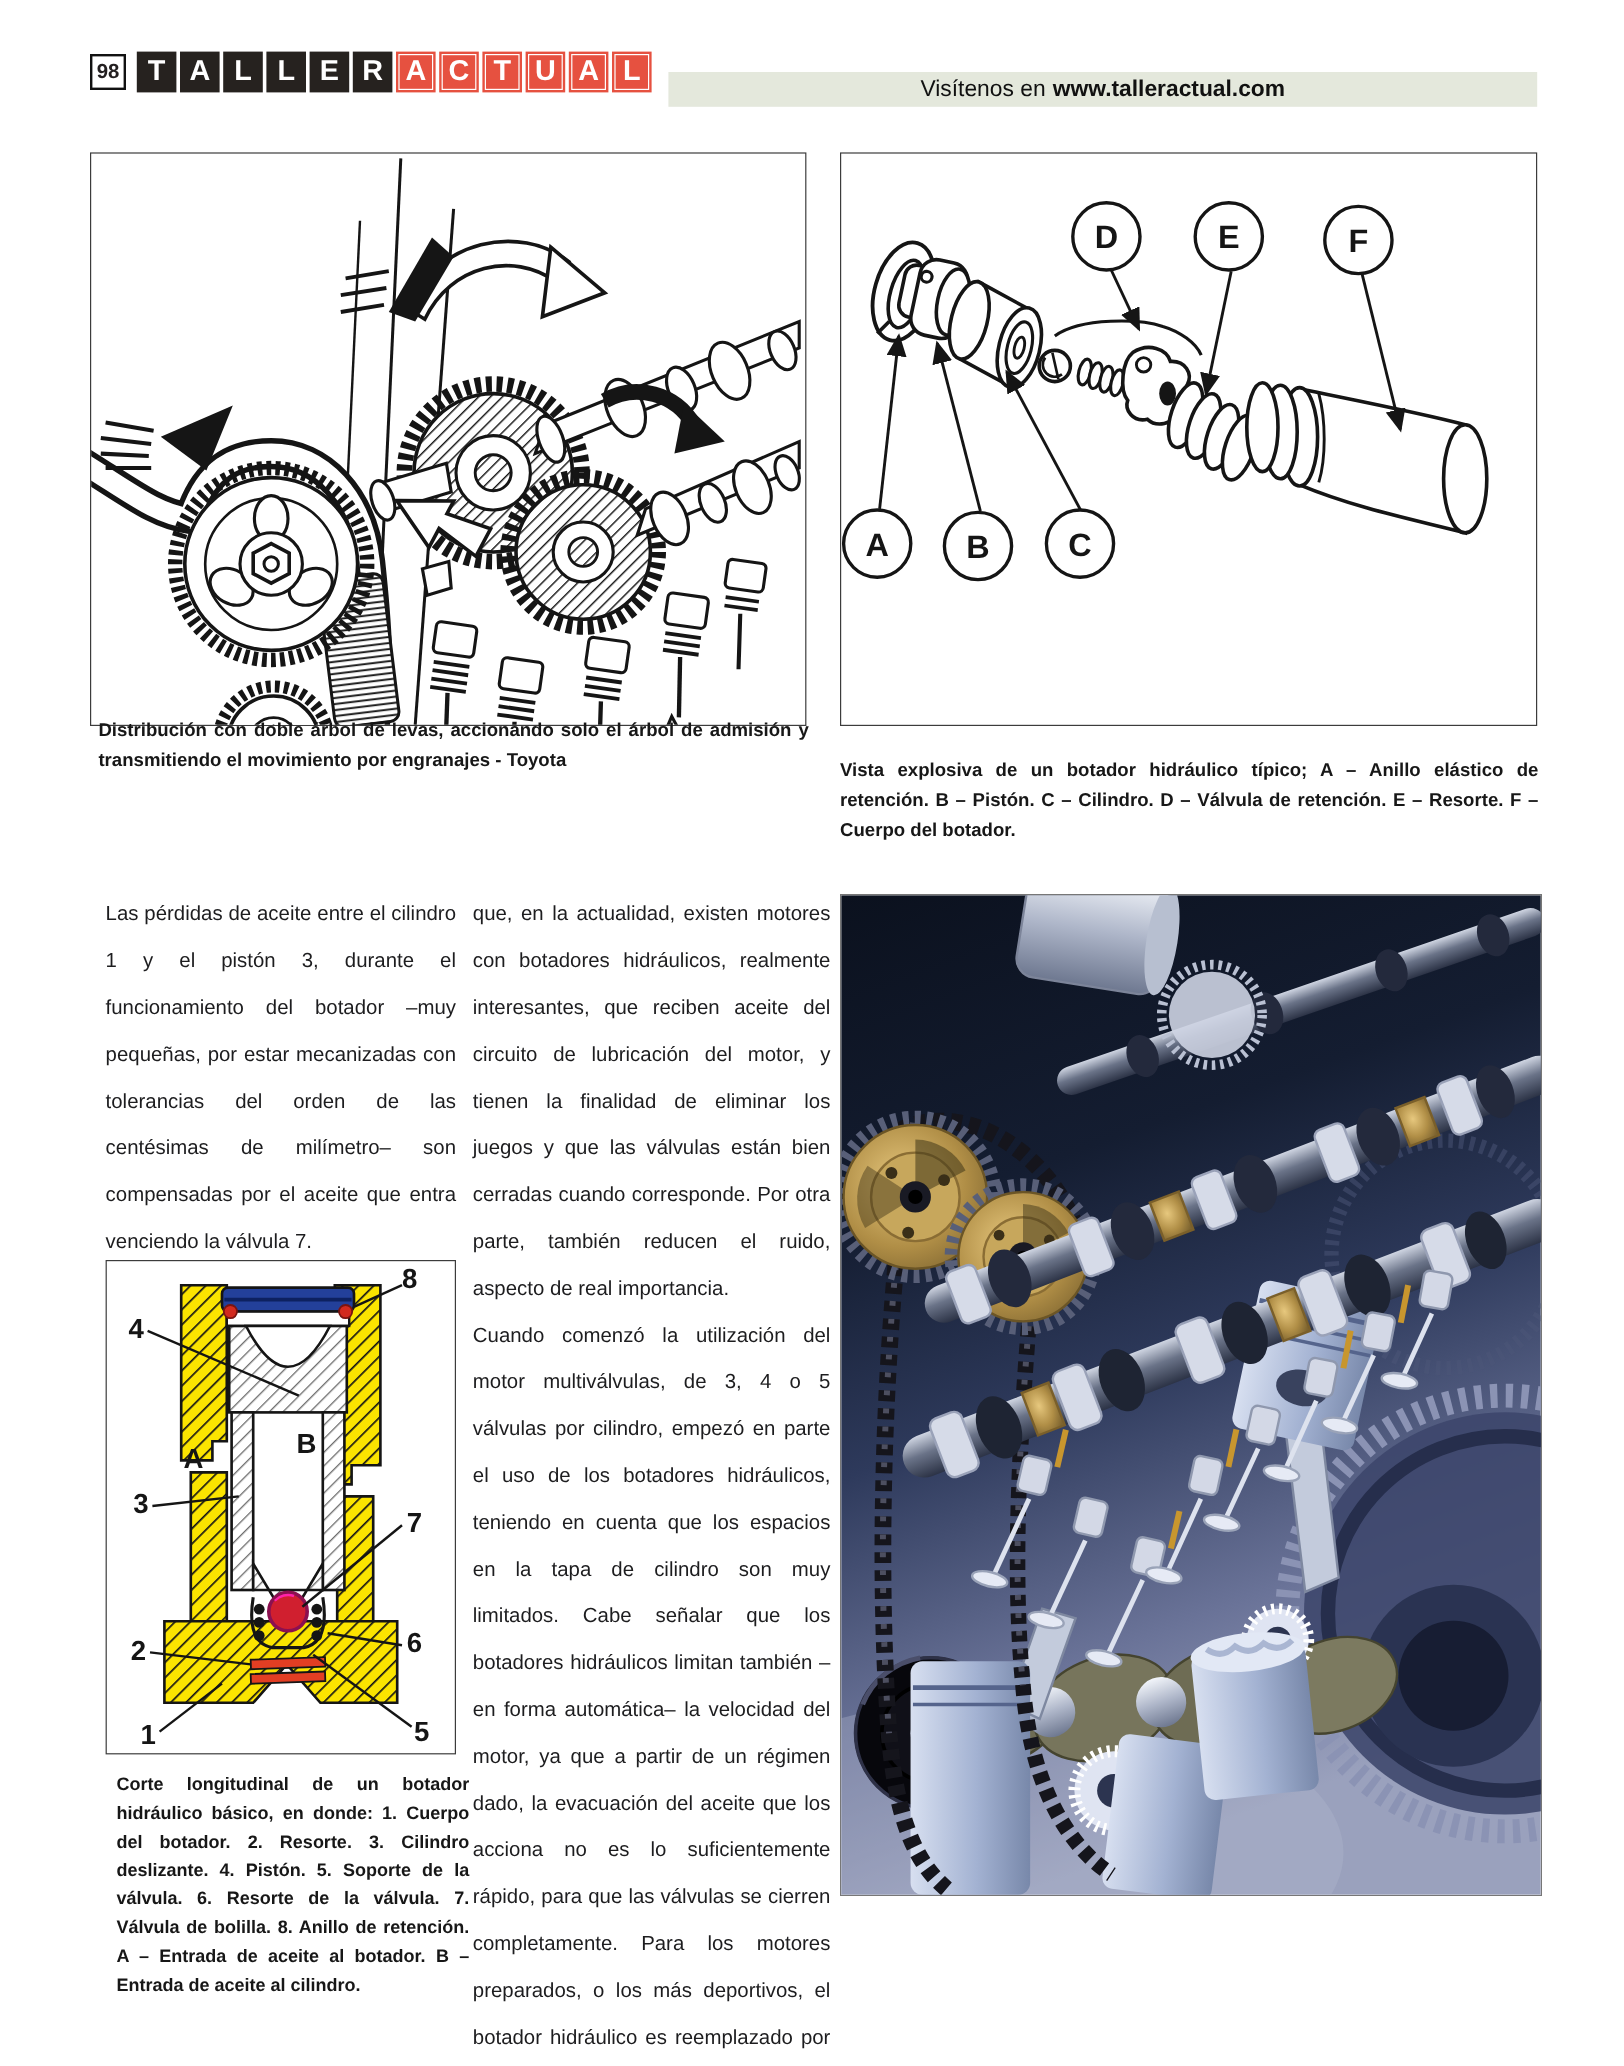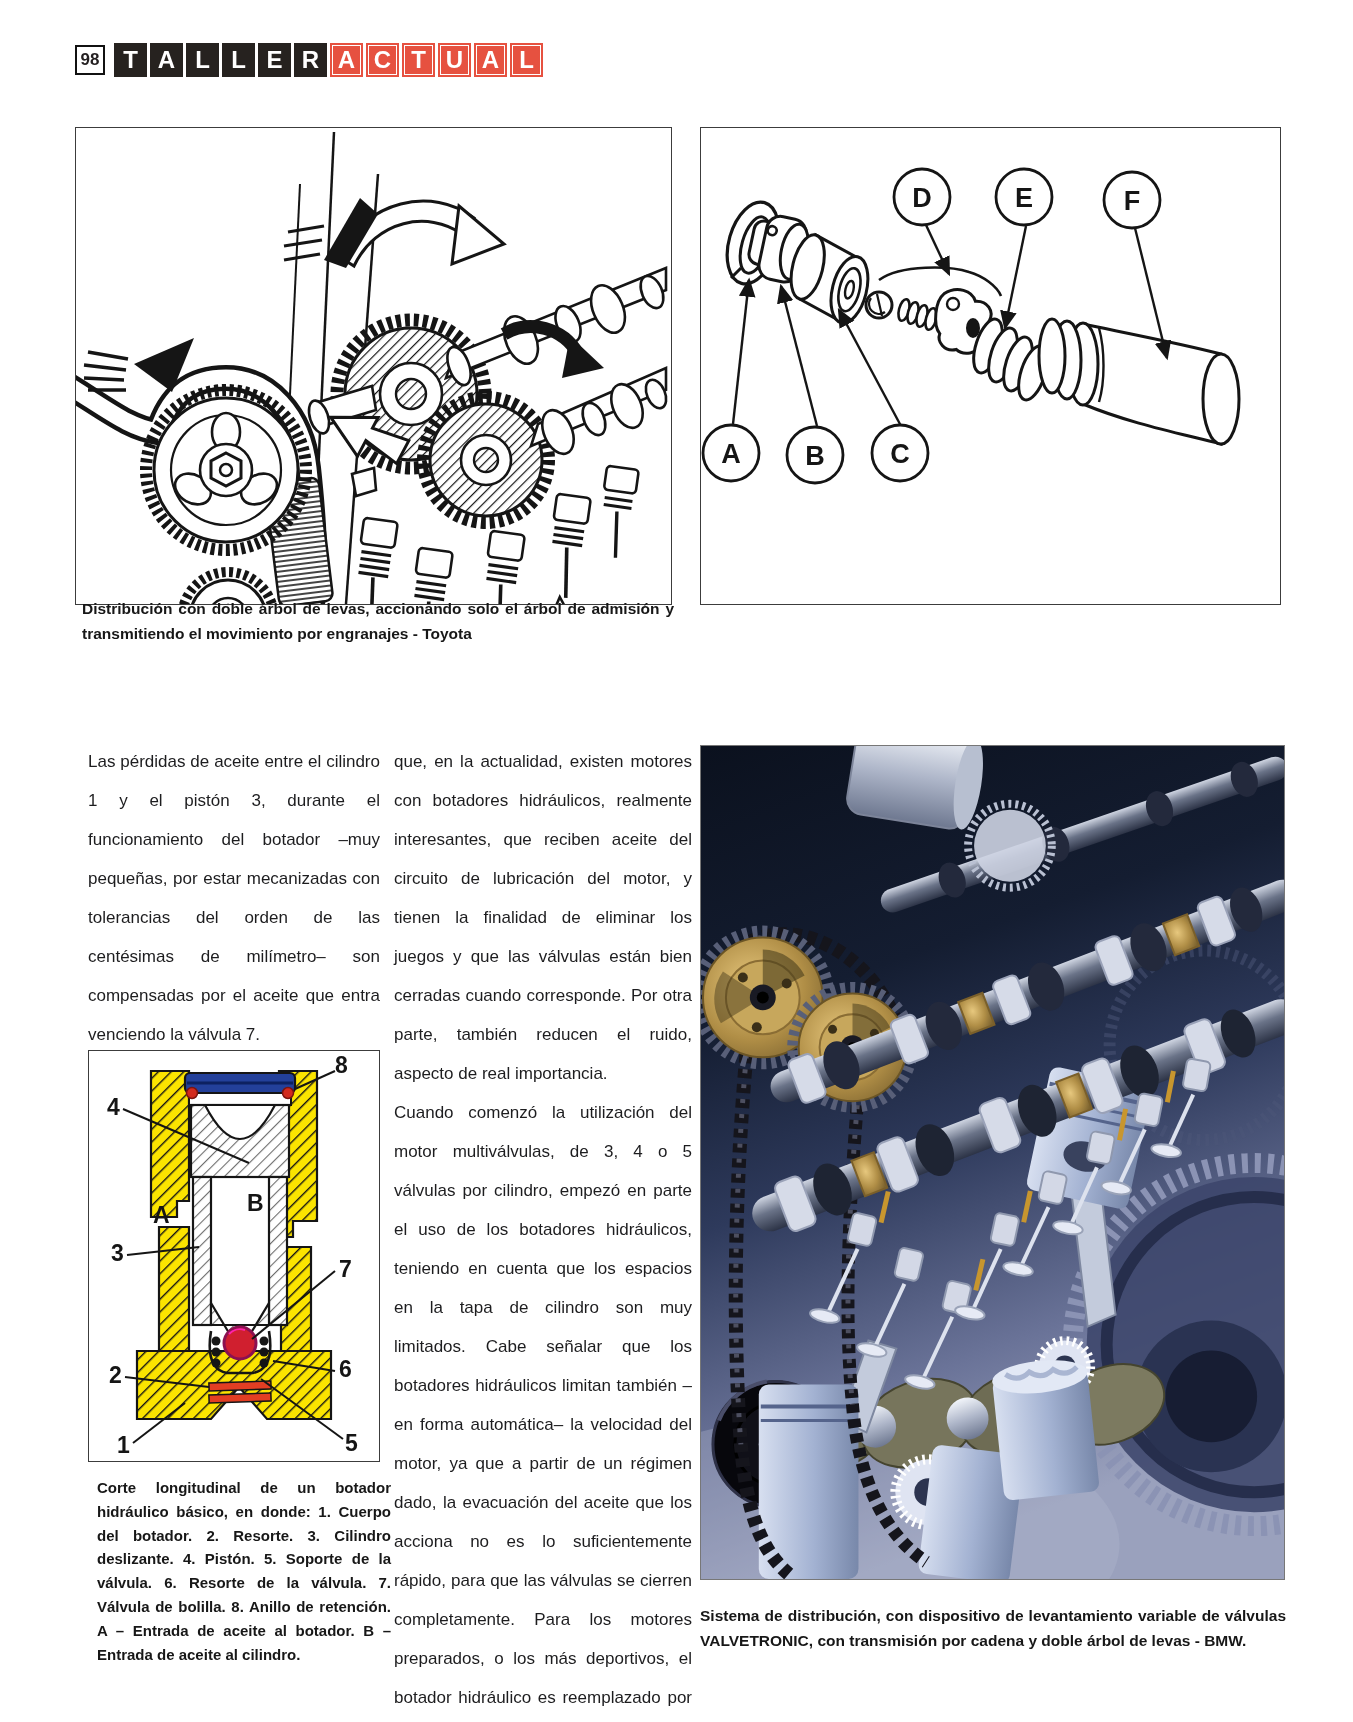--- a/index.html
+++ b/index.html
@@ -67,20 +67,24 @@
     <div class="lbox red">
         <span>U</span>
       </div>
     <div class="lbox red">
         <span>A</span>
       </div>
     <div class="lbox red">
         <span>L</span>
       </div>
   </div>
+  <div class="abs banner">
+    <span>Visítenos en</span>
+    <span class="bold">www.talleractual.com</span>
+  </div>
 
   <div class="abs frame" style="left:75px;top:127px;width:597px;height:478px;">
     <svg width="595" height="476" viewBox="0 0 595 476">
       <defs>
         <pattern id="xh" width="7" height="7" patternUnits="userSpaceOnUse" patternTransform="rotate(45)">
           <rect width="7" height="7" fill="#fff"></rect>
             <line x1="0" y1="0" x2="0" y2="7" stroke="#151515" stroke-width="2.4"></line>
         </pattern>
         <pattern id="hl" width="6" height="5" patternUnits="userSpaceOnUse">
           <rect width="6" height="5" fill="#fff"></rect>
@@ -306,20 +310,21 @@
         <text x="114" y="337">B</text>
         <text x="199" y="335">C</text>
         <text x="221" y="79">D</text>
         <text x="323" y="79">E</text>
         <text x="431" y="82">F</text>
       </g>
     </svg>
   </div>
 
   <div class="abs cap" style="left:82px;top:596px;width:592px;">Distribución con doble árbol de levas, accionando solo el árbol de admisión y transmitiendo el movimiento por engranajes - Toyota</div>
+  <div class="abs cap" style="left:700px;top:630px;width:582px;">Vista explosiva de un botador hidráulico típico; A – Anillo elástico de retención. B – Pistón. C – Cilindro. D – Válvula de retención. E – Resorte. F – Cuerpo del botador.</div>
 
   <div class="abs bodycol" style="left:88px;top:742px;width:292px;">
     <p>Las pérdidas de aceite entre el cilindro 1 y el pistón 3, durante el funcionamiento del botador –muy pequeñas, por estar mecanizadas con tolerancias del orden de las centésimas de milímetro– son compensadas por el aceite que entra venciendo la válvula 7.</p>
   </div>
   <div class="abs bodycol" style="left:394px;top:742px;width:298px;">
     <p>que, en la actualidad, existen motores con botadores hidráulicos, realmente interesantes, que reciben aceite del circuito de lubricación del motor, y tienen la finalidad de eliminar los juegos y que las válvulas están bien cerradas cuando corresponde. Por otra parte, también reducen el ruido, aspecto de real importancia.</p>
     <p><span>Cuando comenzó la utilización del motor multiválvulas, de 3, 4 o 5 válvulas por cilindro, empezó en parte el uso de los botadores hidráulicos, teniendo en cuenta que los espacios en la tapa de cilindro son muy limitados. Cabe señalar que los botadores hidráulicos limitan también –en forma automática– la velocidad del motor, ya que a partir de un régimen dado, la evacuación del aceite que los acciona no es lo suficientemente rápido, para que las válvulas se cierren completamente. Para los motores preparados, o los más deportivos, el botador hidráulico es reemplazado por “botadores mecánicos” que permiten un funcionamiento más rápido. Vale puntualizar que los botadores hidráulicos son más pesados y más costosos,</span></p>
   </div>
 
   <div class="abs frame" style="left:88px;top:1050px;width:292px;height:412px;">
@@ -620,15 +625,14 @@
           <line x1="469" y1="322" x2="469" y2="354" stroke="#c8962e" stroke-width="5"></line>
         </g>
         <g transform="rotate(10 500 315)">
           <rect x="488" y="315" width="24" height="30" rx="5" fill="#d3d8e6" stroke="#8f98ae" stroke-width="2"></rect>
           <line x1="500" y1="350" x2="486" y2="404" stroke="#dde2ee" stroke-width="4"></line>
           <ellipse cx="483" cy="410" rx="15" ry="6" fill="#e6eaf5" stroke="#9aa3b8" stroke-width="2"></ellipse>
         </g>
       </g>
     </svg>
   </div>
-  <div class="abs cap" style="left:700px;top:1603px;width:586px;">Sistema de distribución, con dispositivo de levantamiento variable de válvulas VALVETRONIC, con transmisión por cadena y doble árbol de levas - BMW.</div>
 
 </div>
 
 </body></html>

